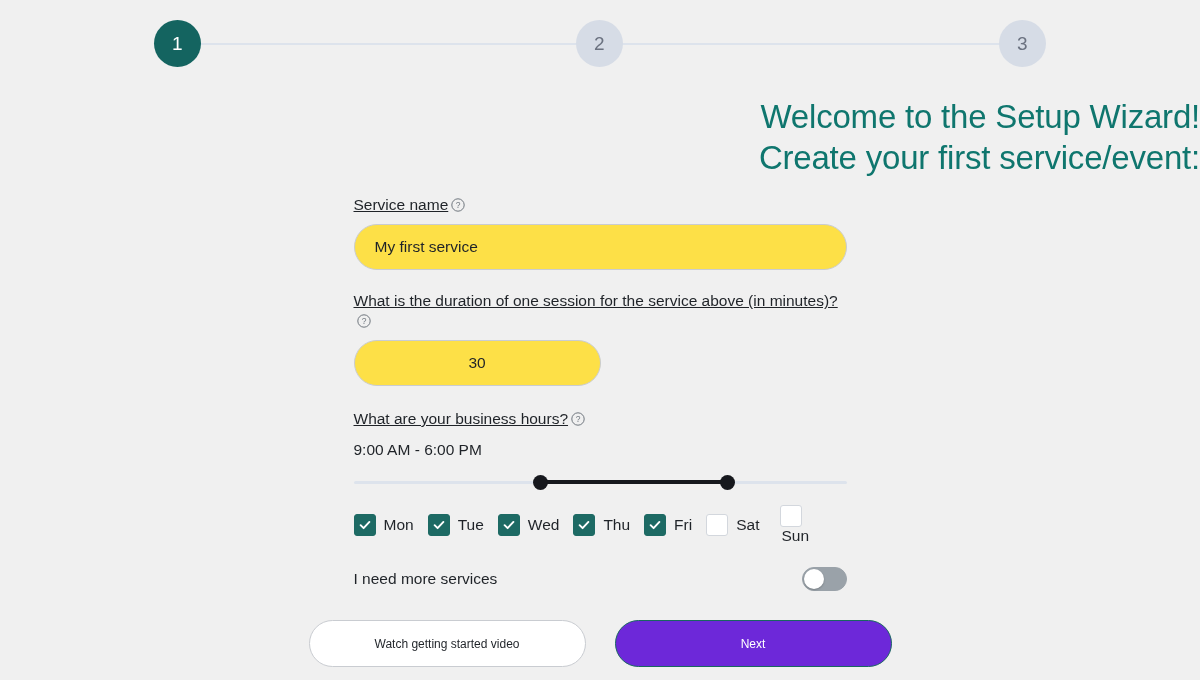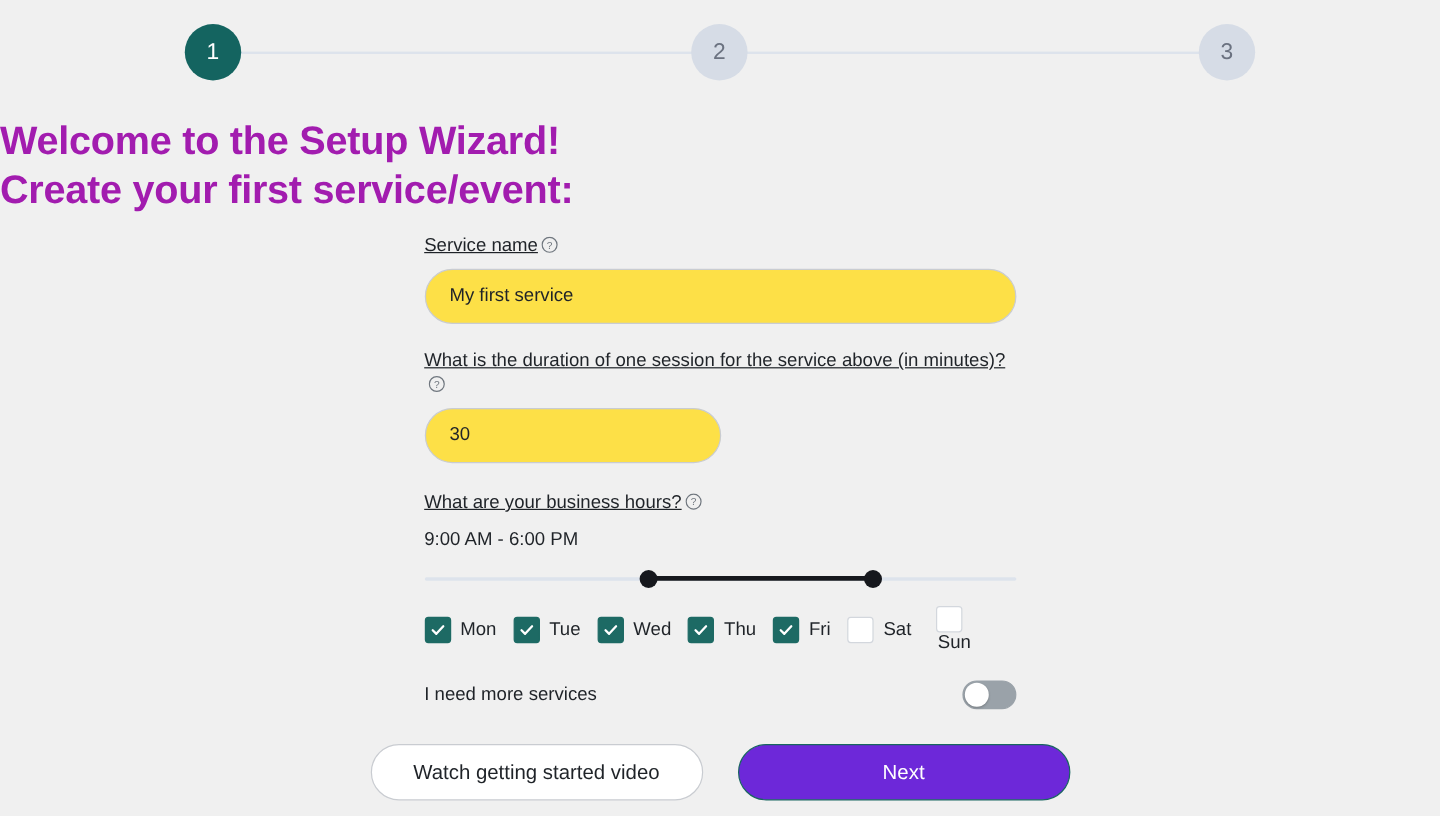--- a/index.html
+++ b/index.html
@@ -60,25 +60,25 @@
 
   
   .content {
     position: absolute;
     top: 96px;
     left: 0;
     width: 1200px;
   }
 
   .headline {
-    text-align: left;
+    text-align: right;
     font-size: 33px;
     line-height: 41px;
-    font-weight: 700;
-    color: #a21caf;
+    font-weight: 400;
+    color: #0f766e;
     letter-spacing: -0.2px;
   }
 
   .form {
     width: 493px;
     margin: 0 auto;
     padding-top: 17px;
   }
 
   .field-label {
@@ -104,21 +104,21 @@
     border: 1px solid #c9ccd1;
     border-radius: 23px;
     background: #fde047;
     padding: 0 20px;
     font-family: "Liberation Sans", sans-serif;
     font-size: 15.5px;
     color: #1f2328;
     outline: none;
   }
 
-  .text-input.narrow { width: 247px; }
+  .text-input.narrow { width: 247px; text-align: center; }
 
   .field-block { margin-bottom: 21px; }
   .field-block.duration { margin-bottom: 23px; }
 
   
   .hours-value {
     font-size: 15.5px;
     color: #1f2328;
     margin-top: 12px;
     margin-bottom: 14px;
@@ -246,21 +246,21 @@
     justify-content: space-between;
     align-items: center;
     width: 583px;
     margin-left: -45px;
   }
 
   .btn {
     height: 47px;
     border-radius: 24px;
     font-family: "Liberation Sans", sans-serif;
-    font-size: 17px;
+    font-size: 12px;
     cursor: pointer;
     display: flex;
     align-items: center;
     justify-content: center;
     padding: 0 22px;
   }
 
   .btn-secondary {
     background: #ffffff;
     border: 1px solid #c9ccd1;

